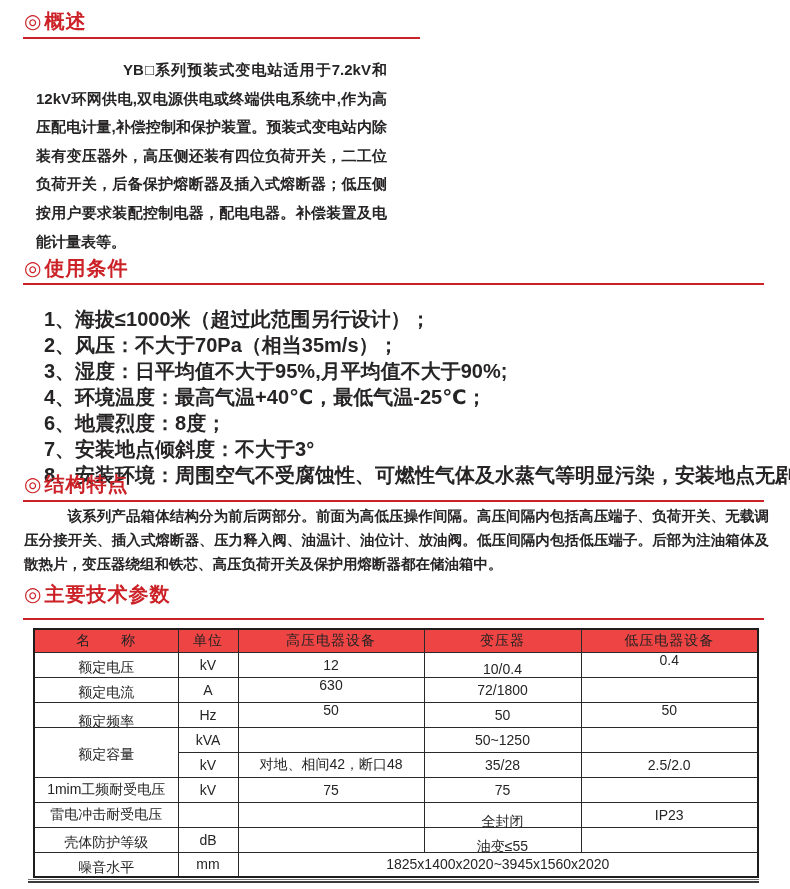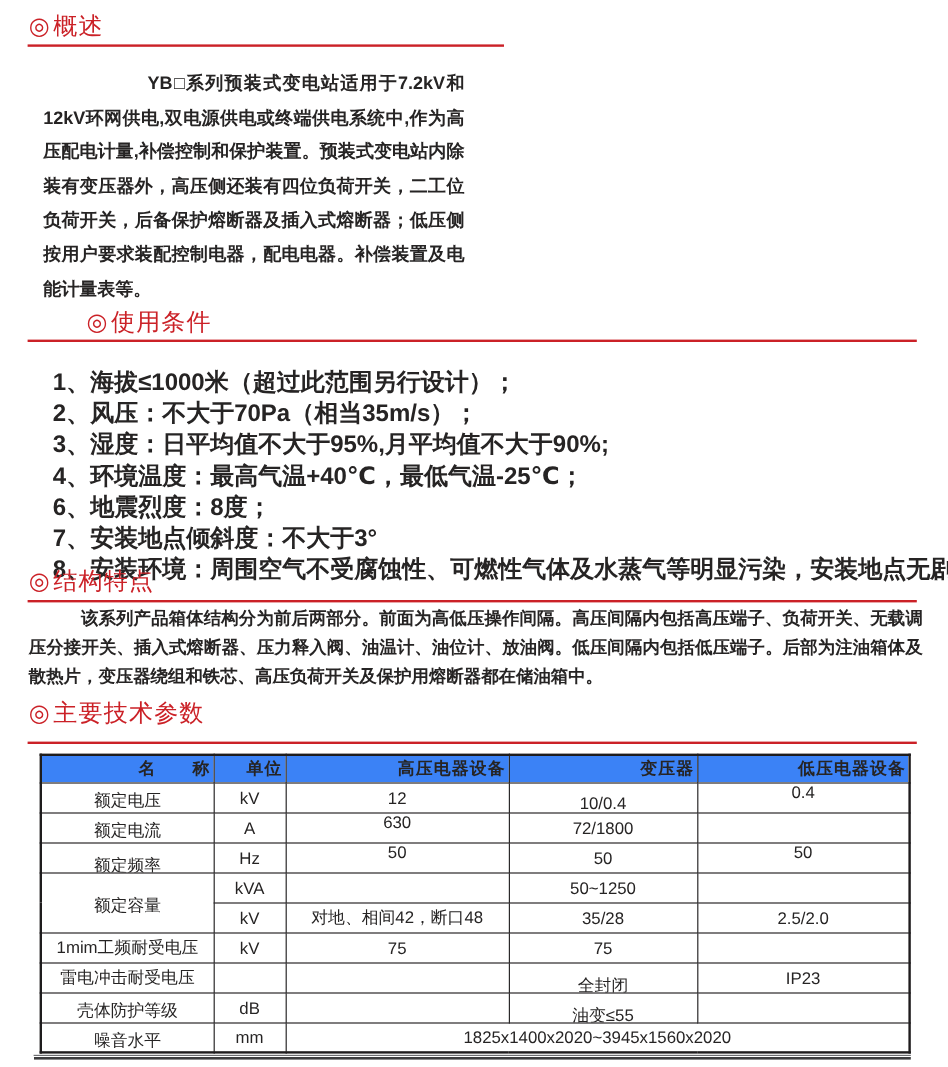--- a/index.html
+++ b/index.html
@@ -11,21 +11,21 @@
     background:#ffffff;
     font-family:"Liberation Sans","DejaVu Sans",sans-serif;
     color:#262424;
     overflow:hidden;
   }
   
   .sec-heading{
     position:absolute;
     left:24px;
     font-size:20px;
-    font-weight:normal;
+    font-weight:bold;
     color:#cb2127;
     letter-spacing:1px;
     white-space:nowrap;
   }
   .sec-heading .bullet{margin-right:2px;}
   .rule{
     position:absolute;
     left:23px;
     height:2px;
     background:#cb2127;
@@ -90,24 +90,23 @@
     border:1px solid #2b292a;
     text-align:center;
     vertical-align:middle;
     padding:0 2px;
     overflow:hidden;
   }
   .param-table{border:2px solid #1e1c1d;}
   .param-table thead tr{height:23px;}
   .param-table tbody tr{height:25px;}
   .param-table th{
-    background:#3b82f6;
-    font-weight:bold;
+    background:#ef4444;
+    font-weight:normal;
     letter-spacing:1px;
-    text-align:right;
   }
   .cell-low{position:relative;top:7px;display:inline-block;}
   .cell-low-sm{position:relative;top:4px;display:inline-block;}
   .cell-high{position:relative;top:-5px;display:inline-block;}
   .name-low{position:relative;top:3px;display:inline-block;}
   
   .footer-line{
     position:absolute;
     left:28px;
     top:879px;
@@ -127,21 +126,21 @@
 
   <div class="sec-heading" style="top:8px;">
     <span class="bullet">◎</span><span>概述</span>
   </div>
   <div class="rule" style="top:37px;width:397px;"></div>
 
   <div class="overview-text">
     <p class="p1">YB□系列预装式变电站适用于7.2kV和12kV环网供电,双电源供电或终端供电系统中,作为高压配电计量,补偿控制和保护装置。预装式变电站内除装有变压器外，高压侧还装有四位负荷开关，二工位负荷开关，后备保护熔断器及插入式熔断器；低压侧按用户要求装配控制电器，配电电器。补偿装置及电能计量表等。</p>
   </div>
 
-  <div class="sec-heading" style="top:255px;margin-left:48px;">
+  <div class="sec-heading" style="top:255px;">
     <span class="bullet">◎</span><span>使用条件</span>
   </div>
   <div class="rule" style="top:283px;width:741px;"></div>
 
   <ul class="cond-list">
     <li>1、海拔≤1000米（超过此范围另行设计）；</li>
     <li>2、风压：不大于70Pa（相当35m/s）；</li>
     <li>3、湿度：日平均值不大于95%,月平均值不大于90%;</li>
     <li>4、环境温度：最高气温+40℃，最低气温-25℃；</li>
     <li>6、地震烈度：8度；</li>

